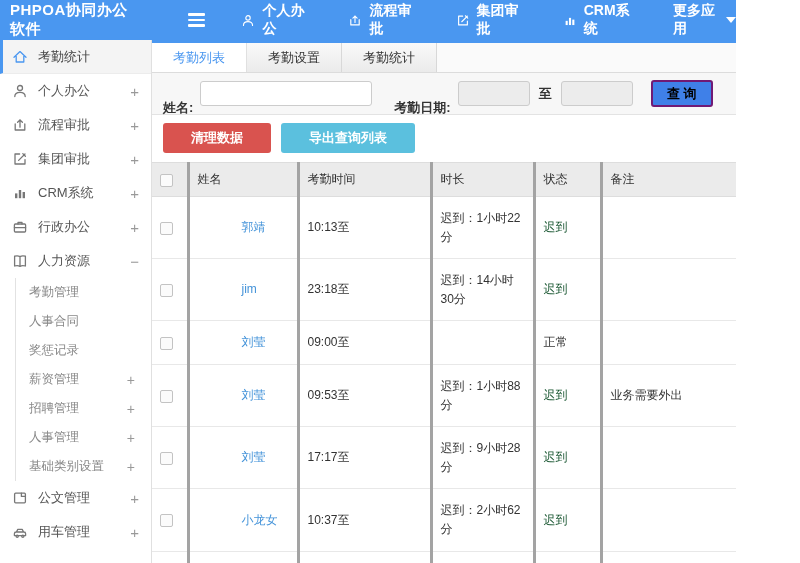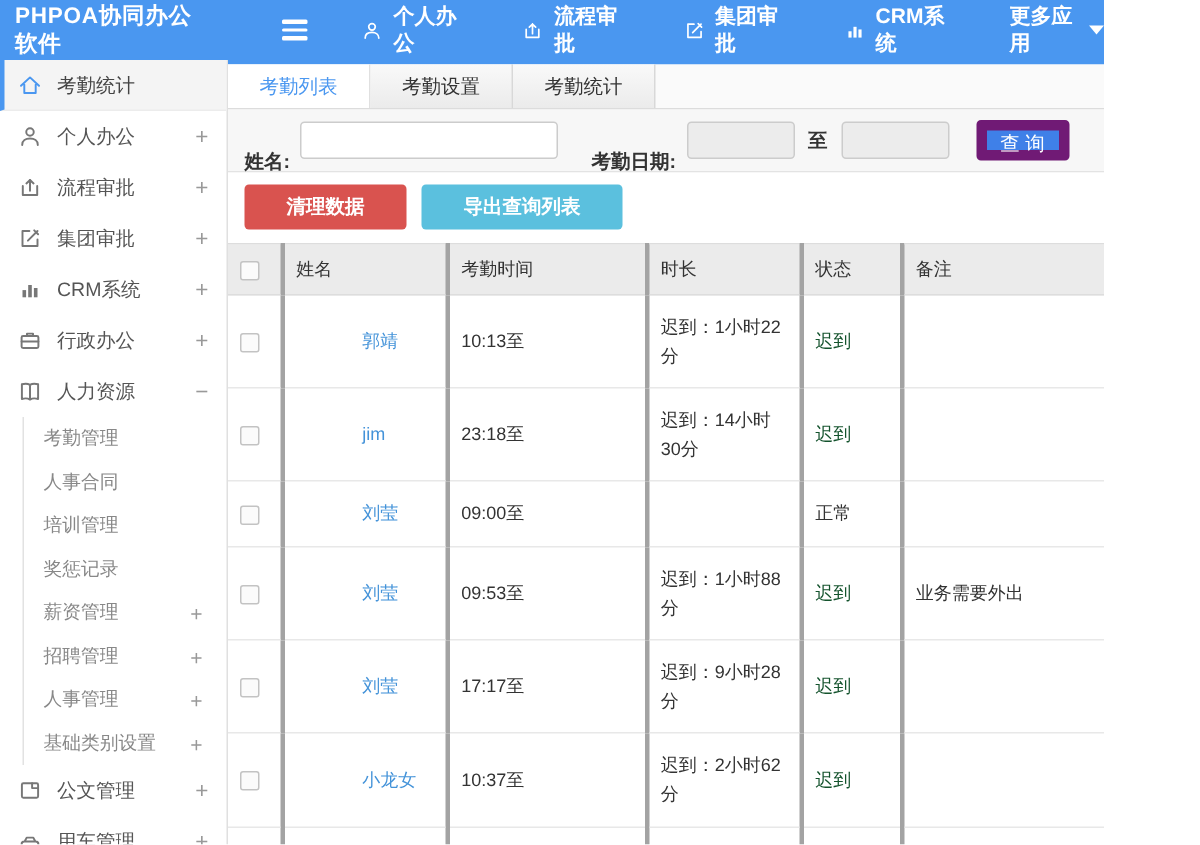--- a/index.html
+++ b/index.html
@@ -47,22 +47,22 @@
 
   .filterbar { height:42px; flex:0 0 42px; background:#f7f7f7; border-bottom:1px solid #e3e3e3;
     display:flex; align-items:center; padding:0 11px; font-size:13px; font-weight:bold; color:#333; }
   .filterbar label { margin-right:7px;margin-top:28px; }
   .inp-name { width:172px; height:25px; border:1px solid #ccc; border-radius:3px; padding:0 6px;
     font-size:12px; background:#fff; outline:none; }
   .lbl-date { margin-left:22px; }
   .inp-date { width:72px; height:25px; border:1px solid #ccc; border-radius:3px; background:#ececec;
     padding:0 6px; font-size:12px; outline:none; }
   .to-sep { margin:0 9px; font-weight:bold; }
-  .btn-search { margin-left:18px; width:62px; height:27px; background:#3F80E8; border:7px solid #701a75;
-    color:#ffffff; font-size:13px; font-weight:normal; border-radius:3px; cursor:pointer; }
+  .btn-search { margin-left:18px; width:62px; height:27px; background:#3F80E8; border:2px solid #701a75;
+    color:#000000; font-size:13px; font-weight:bold; border-radius:3px; cursor:pointer; }
 
   .toolbar { padding:8px 11px 9px; display:flex; gap:10px; background:#fff; flex:0 0 auto; }
   .btn { border:none; color:#fff; font-size:13px; font-weight:bold; padding:6px 28px;
     border-radius:3px; cursor:pointer; }
   .btn-danger { background:#D9534F; }
   .btn-info { background:#5BC0DE; }
 
   
   .table-wrap { flex:1; overflow:hidden; }
   table { width:100%; border-collapse:collapse; font-size:12px; color:#333; table-layout:fixed; }
@@ -204,23 +204,20 @@
           </span>
           <span>人力资源</span>
           <span class="expand">−</span>
         </div>
         <div class="submenu">
           <div class="sub-item">
             <span>考勤管理</span>
           </div>
           <div class="sub-item">
             <span>人事合同</span>
-          </div>
-          <div class="sub-item">
-            <span>培训管理</span>
           </div>
           <div class="sub-item">
             <span>奖惩记录</span>
           </div>
           <div class="sub-item">
             <span>薪资管理</span>
             <span class="expand">+</span>
           </div>
           <div class="sub-item">
             <span>招聘管理</span>

